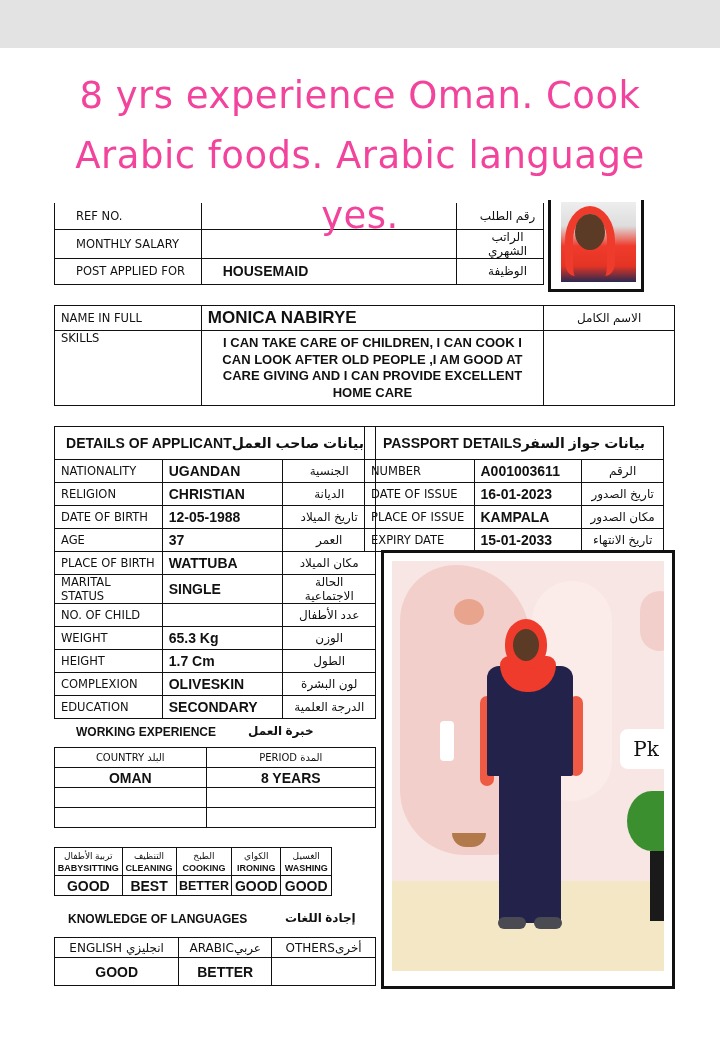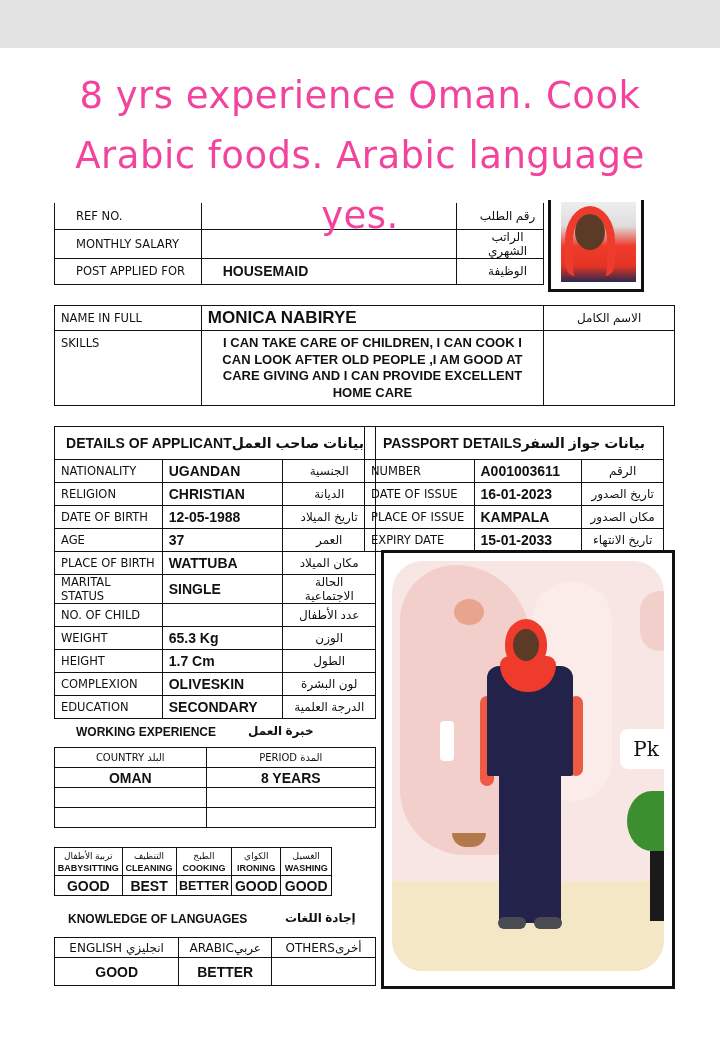--- a/index.html
+++ b/index.html
@@ -50,21 +50,21 @@
   #tbl-skills .sk-h { height: 28px; font-size: 9px; font-weight: bold; line-height: 12px; }
   #tbl-skills .sk-h .a { display: block; font-weight: normal; font-size: 9px; }
   #tbl-skills .sk-v { height: 20px; font-weight: bold; font-size: 14px; }
 
   #tbl-lang { left: 54px; top: 937px; width: 322px; padding-left: 8px; }
   #tbl-lang td { text-align: center; }
   #tbl-lang .lh { height: 20px; font-size: 12px; }
   #tbl-lang .lv { height: 28px; font-weight: bold; font-size: 14px; }
 
   .fullphoto { position: absolute; left: 381px; top: 550px; width: 294px; height: 439px; border: 3px solid #111; background: #fff; }
-  .fullphoto .scene { position: absolute; left: 8px; top: 8px; width: 272px; height: 410px; background: #f7e6e4; overflow: hidden; border-radius: 31px; }
+  .fullphoto .scene { position: absolute; left: 8px; top: 8px; width: 272px; height: 410px; background: #f7e6e4; overflow: hidden; }
   .scene .wall1 { position: absolute; left: 8px; top: 4px; width: 130px; height: 290px; border-radius: 60px 80px 40px 70px; background: #f3cfcc; }
   .scene .wall2 { position: absolute; left: 140px; top: 20px; width: 80px; height: 220px; border-radius: 40px; background: #fbecea; }
   .scene .niche { position: absolute; left: 248px; top: 30px; width: 40px; height: 60px; border-radius: 20px; background: #f3cfcc; }
   .scene .floor { position: absolute; left: 0; top: 320px; width: 272px; height: 90px; background: #f3e7c6; }
   .scene .vase { position: absolute; left: 48px; top: 160px; width: 14px; height: 40px; background: #fff; border-radius: 4px; }
   .scene .basket { position: absolute; left: 60px; top: 272px; width: 34px; height: 14px; border-radius: 0 0 17px 17px; background: #b27a4b; }
   .scene .flowers { position: absolute; left: 62px; top: 38px; width: 30px; height: 26px; border-radius: 50%; background: #e9a48e; }
   .scene .plant { position: absolute; left: 235px; top: 230px; width: 50px; height: 60px; border-radius: 50% 0 0 50%; background: #3c8f2f; }
   .scene .pot { position: absolute; left: 258px; top: 290px; width: 20px; height: 70px; background: #1a1a1a; }
   .person .head { position: absolute; left: 113px; top: 58px; width: 42px; height: 50px; border-radius: 50% 50% 45% 45%; background: #ef3b2c; }
@@ -129,21 +129,21 @@
       <col style="width:343px">
       <col style="width:131px">
     </colgroup>
   <tbody>
       <tr>
     <td class="lbl">NAME IN FULL</td>
     <td class="val" style="font-size:17px">MONICA NABIRYE</td>
     <td class="ar">الاسم الكامل</td>
   </tr>
   <tr>
-    <td class="lbl" style="vertical-align:top; padding-top:5px;">SKILLS</td>
+    <td class="lbl" style="vertical-align:top; ">SKILLS</td>
     <td class="skills">I CAN TAKE CARE OF CHILDREN, I CAN COOK I CAN LOOK AFTER OLD PEOPLE ,I AM GOOD AT CARE GIVING AND I CAN PROVIDE EXCELLENT HOME CARE</td>
     <td></td>
   </tr>
 </tbody>
   </table>
 
 <table id="tbl-applicant">
   <colgroup>
       <col style="width:108px">
       <col style="width:121px">

